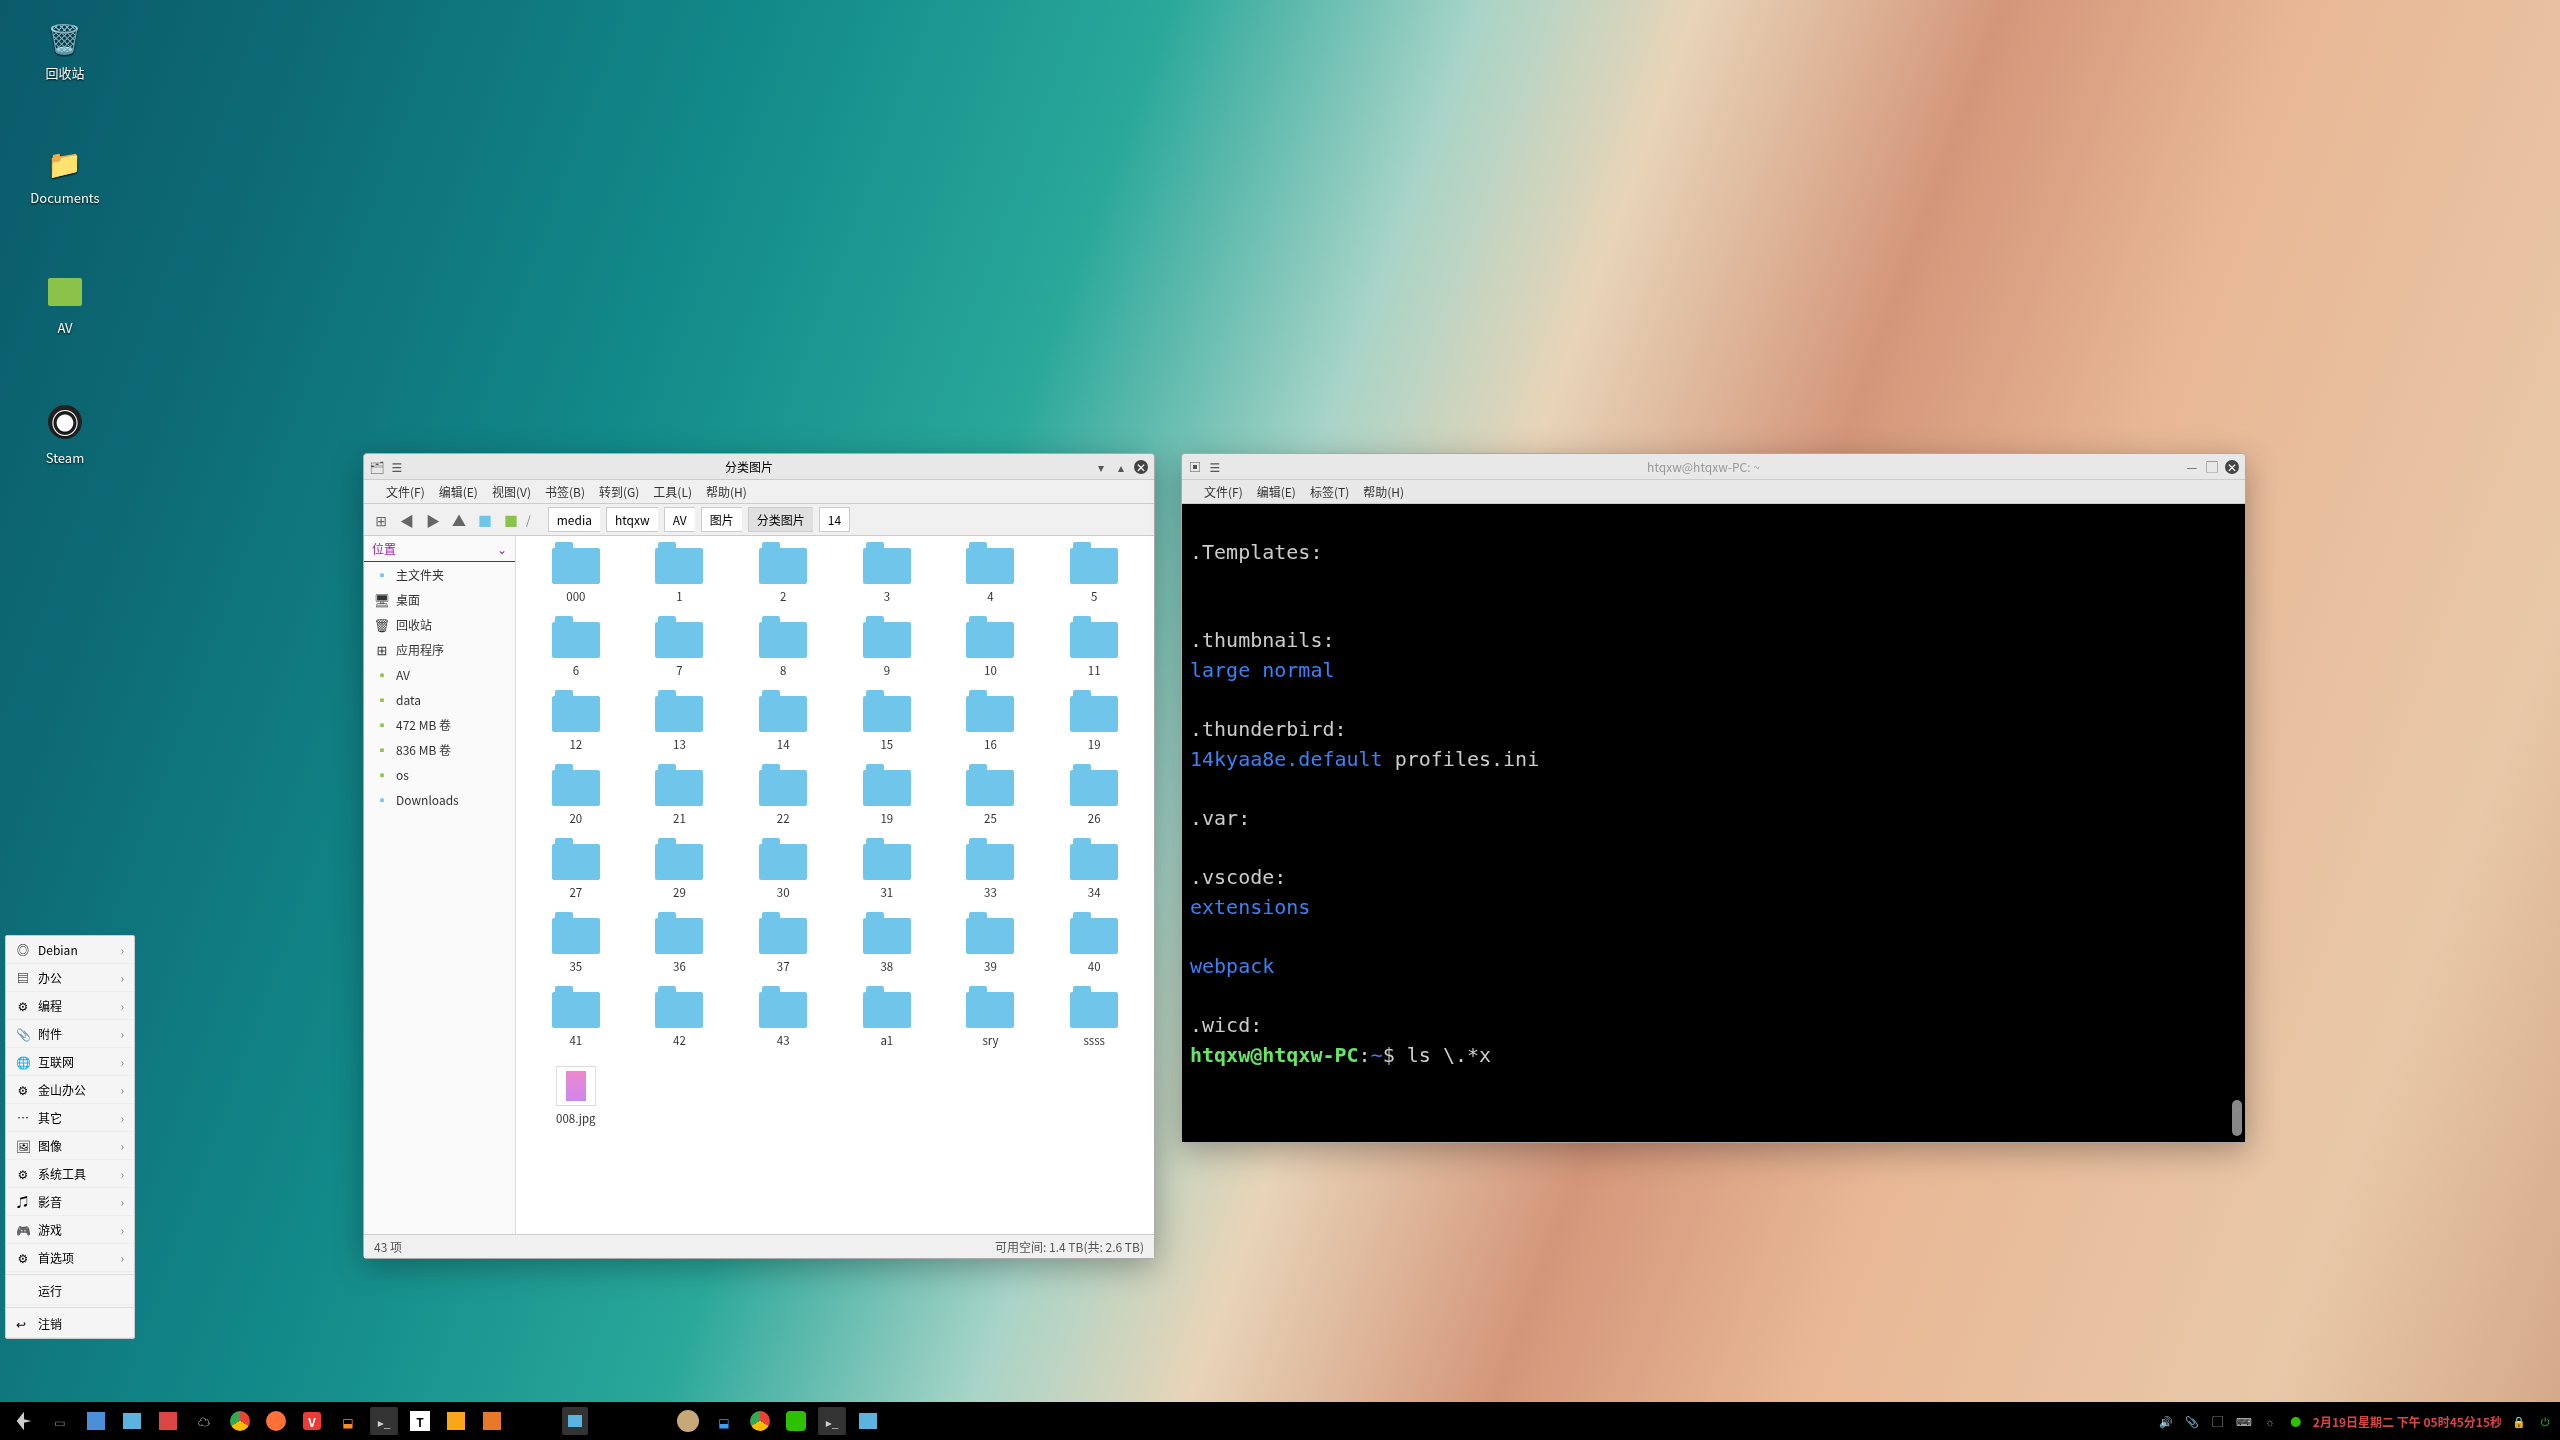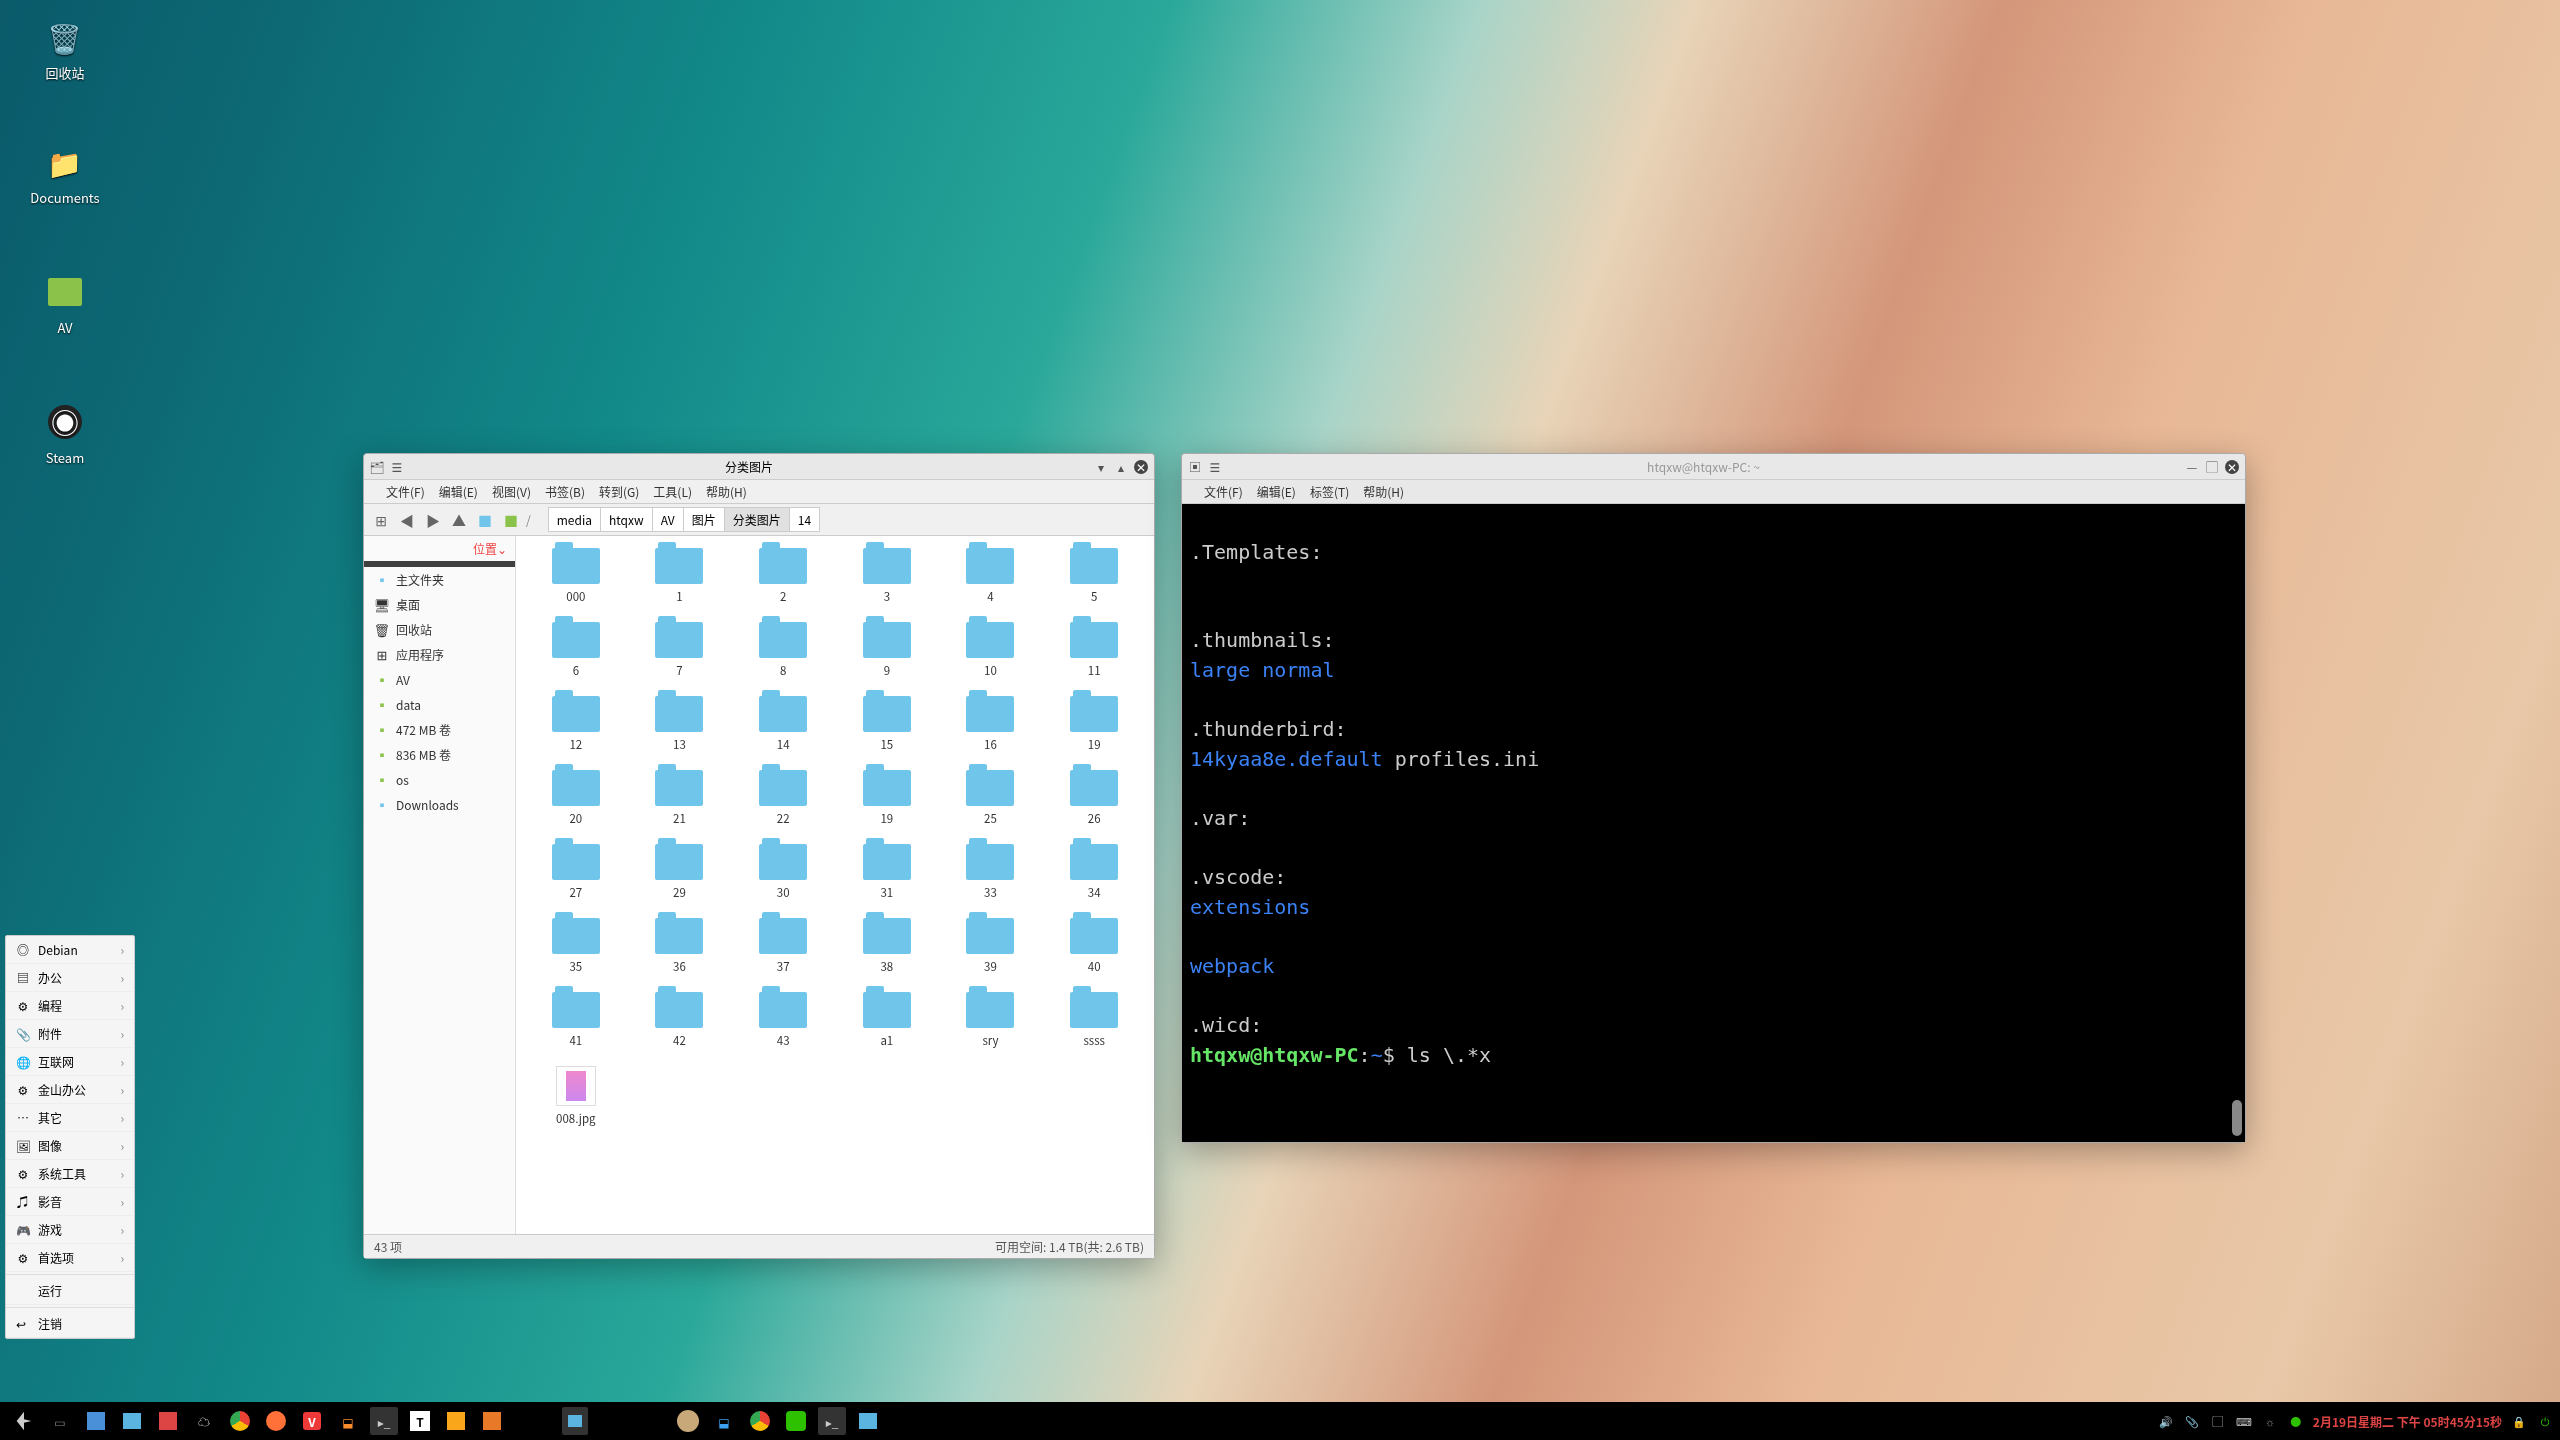--- a/index.html
+++ b/index.html
@@ -24,28 +24,28 @@
 
 
 .win { position:absolute; background:#f0f0f0; border:1px solid #aaa; border-radius:4px; box-shadow:0 8px 32px rgba(0,0,0,.3); display:flex; flex-direction:column; }
 .titlebar{height:26px;background:#e8e8e8;display:flex;align-items:center;justify-content:space-between;padding:0 6px;border-bottom:1px solid #ccc;font-size:12px;border-radius:4px 4px 0 0;}
 .titlebar .left,.titlebar .right{display:flex;gap:6px;align-items:center;}
 .titlebar .winbtn{width:14px;height:14px;display:flex;align-items:center;justify-content:center;color:#555;cursor:pointer;}
 .menubar{height:24px;display:flex;align-items:center;gap:2px;padding:0 16px;border-bottom:1px solid #ccc;font-size:12px;color:#333;}
 .menubar span{padding:2px 6px;cursor:pointer;}
 .toolbar{height:32px;display:flex;align-items:center;gap:4px;padding:0 6px;border-bottom:1px solid #ccc;}
 .toolbar .tb-btn{width:22px;height:22px;display:flex;align-items:center;justify-content:center;color:#666;cursor:pointer;font-size:14px;}
-.pathbar{display:flex;align-items:center;gap:0;padding-left:13px;}
+.pathbar{display:flex;align-items:center;gap:6px;padding-left:13px;}
 .pathbar .seg{padding:3px 8px;border:1px solid #ccc;background:#fff;font-size:12px;cursor:pointer;border-right:none;}
 .pathbar .seg:last-child{border-right:1px solid #ccc;}
 .pathbar .seg.active{background:#e0e0e0;}
 
 .fm-body{flex:1;display:flex;overflow:hidden;background:#fff;}
 .sidebar{width:152px;background:#fafafa;border-right:1px solid #ddd;display:flex;flex-direction:column;}
-.sidebar .hdr{display:flex;align-items:center;justify-content:flex-end;padding:4px 8px;border-bottom:6px solid #404040;font-size:12px;color:#ef4444;}
+.sidebar .hdr{display:flex;align-items:center;justify-content:space-between;padding:4px 8px;border-bottom:1px solid #404040;font-size:12px;color:#a21caf;}
 .sidebar .sbi{display:flex;align-items:center;gap:6px;padding:4px 10px;font-size:12px;cursor:pointer;color:#333;}
 .sidebar .sbi .sb-ico{width:16px;height:16px;display:flex;align-items:center;justify-content:center;font-size:13px;}
 .content{flex:1;padding:12px;display:grid;grid-template-columns:repeat(6,1fr);gap:18px 8px;align-content:start;overflow:auto;}
 .fitem{display:flex;flex-direction:column;align-items:center;gap:4px;cursor:pointer;font-size:11.5px;color:#333;}
 .fitem .folder-ico{width:48px;height:36px;background:#6fc6ea;border-radius:2px;position:relative;}
 .fitem .folder-ico::before{content:"";position:absolute;top:-6px;left:3px;width:18px;height:8px;background:#6fc6ea;border-radius:2px 2px 0 0;}
 .fitem .thumb{width:40px;height:40px;background:#fff;border:1px solid #ddd;display:flex;align-items:center;justify-content:center;font-size:9px;overflow:hidden;}
 .statusbar{height:24px;background:#f0f0f0;border-top:1px solid #ccc;display:flex;align-items:center;justify-content:space-between;padding:0 10px;font-size:12px;color:#555;}
 
 

